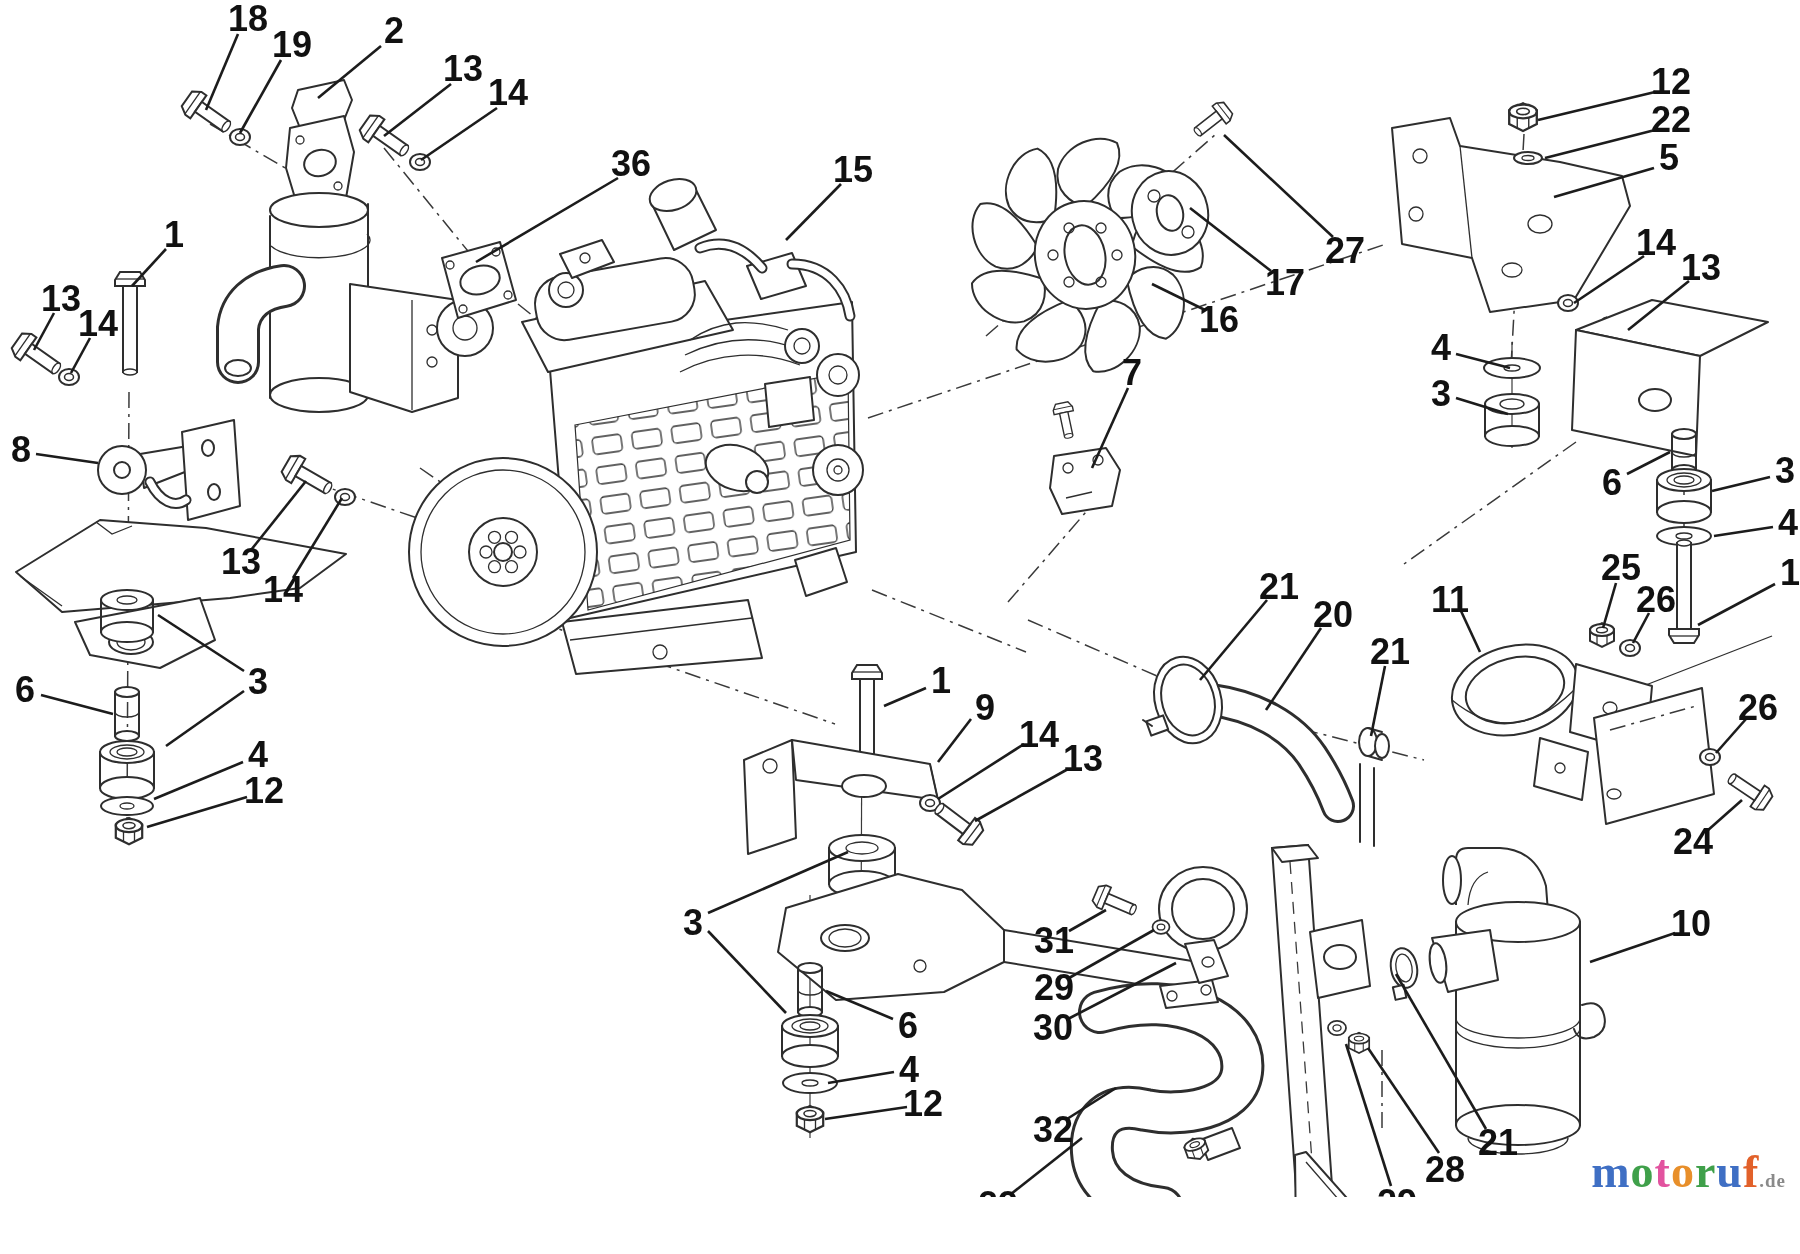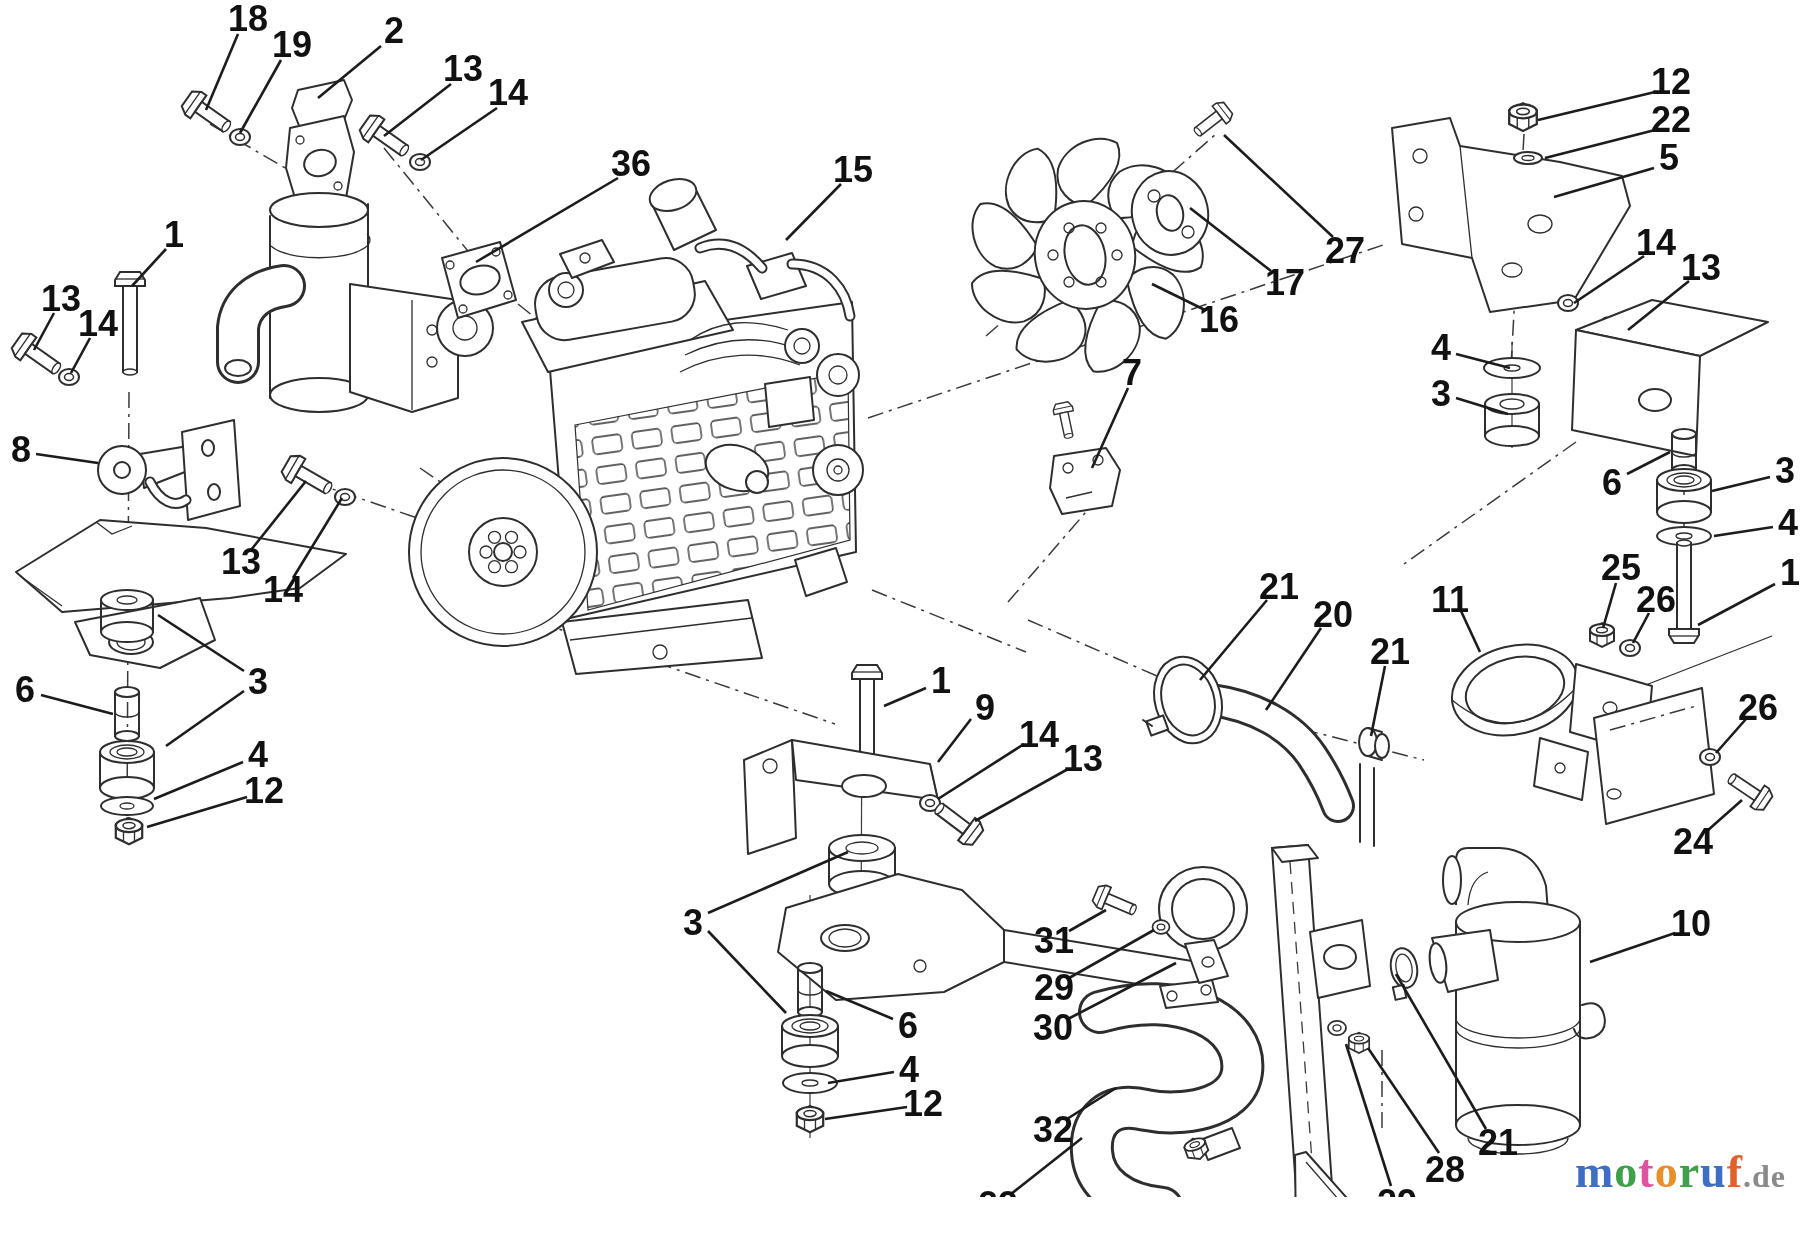--- a/index.html
+++ b/index.html
@@ -15,21 +15,21 @@
   .tubeI{fill:none;stroke:#ffffff;stroke-width:38;stroke-linecap:round;}
   .hoseO{fill:none;stroke:#2e2e2e;stroke-width:34;stroke-linecap:round;}
   .hoseI{fill:none;stroke:#ffffff;stroke-width:28;stroke-linecap:round;}
   .smO{fill:none;stroke:#2e2e2e;stroke-width:11;stroke-linecap:round;}
   .smI{fill:none;stroke:#ffffff;stroke-width:7;stroke-linecap:round;}
   .callout{font-family:"Liberation Sans",sans-serif;font-size:36px;font-weight:bold;fill:#111111;
            text-anchor:middle;dominant-baseline:central;}
   .leader{stroke:#1c1c1c;stroke-width:2.6;fill:none;}
   .logo{position:absolute;right:14px;bottom:2px;font-family:"Liberation Serif",serif;
         font-weight:bold;font-size:46px;letter-spacing:1px;line-height:1;}
-  .logo .logo-suffix{font-size:32px;font-weight:bold;}
+  .logo .logo-suffix{font-size:19px;font-weight:bold;}
 </style>
 </head>
 <body>
 
 <div class="stage">
 <svg id="diagram" viewBox="0 0 1800 1254" width="1800" height="1254">
   <defs>
     <pattern id="ribs" width="40" height="30" patternUnits="userSpaceOnUse" patternTransform="rotate(-8)">
       <rect x="5" y="6" width="29" height="17" rx="4" fill="none" stroke="#2e2e2e" stroke-width="1.3"></rect>
     </pattern>

